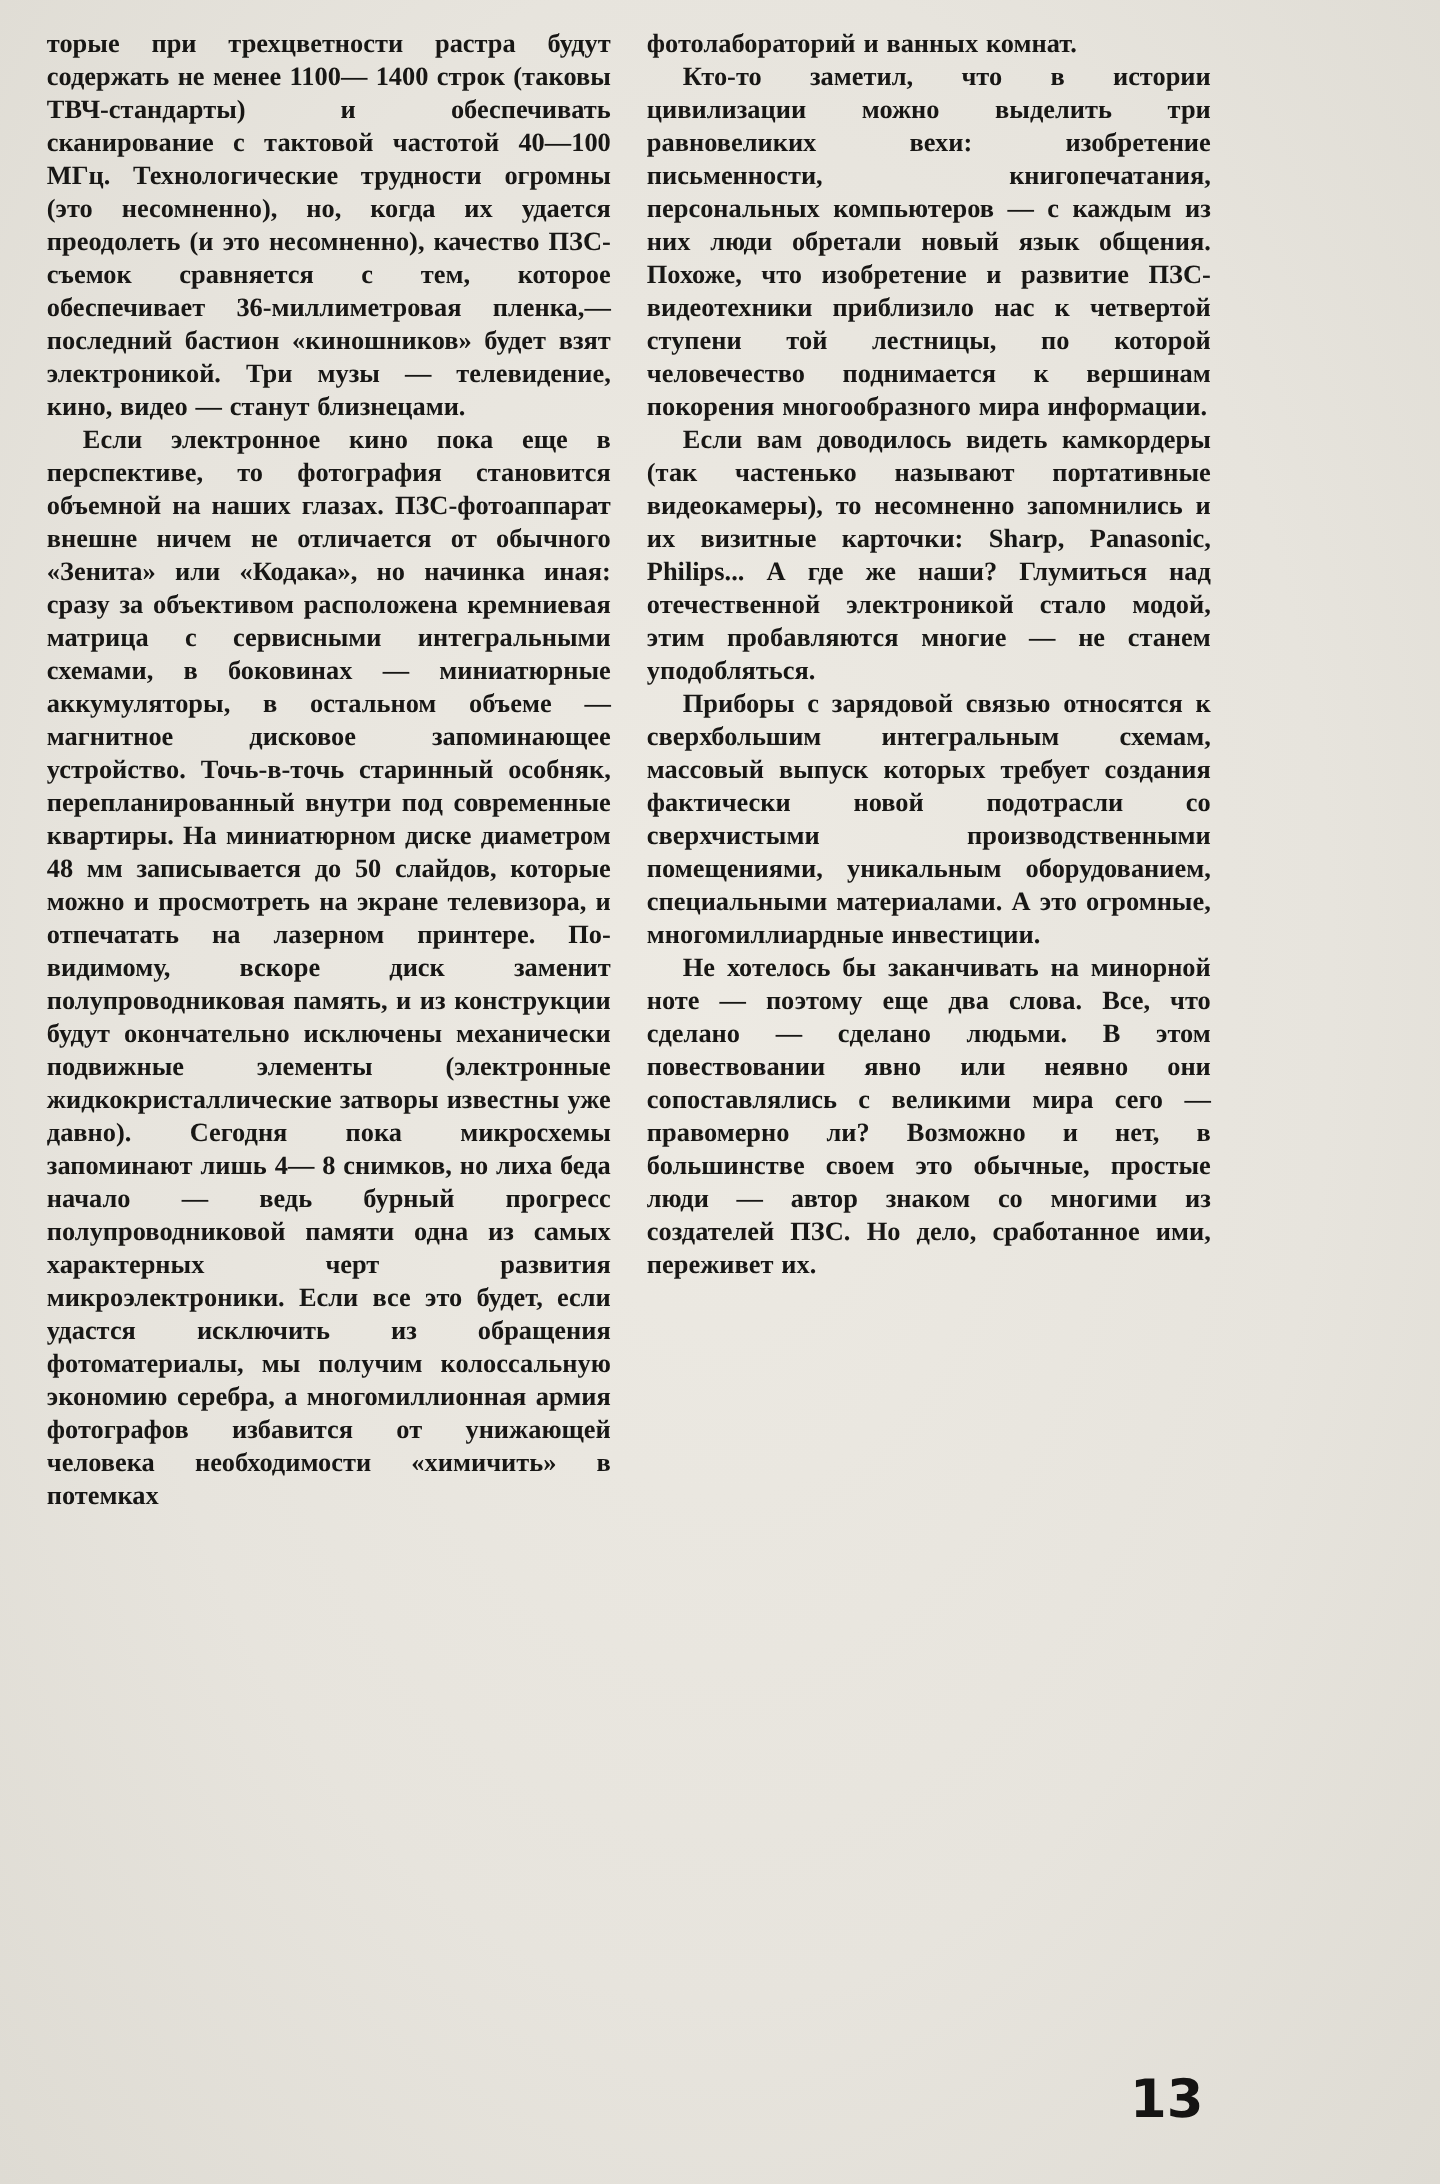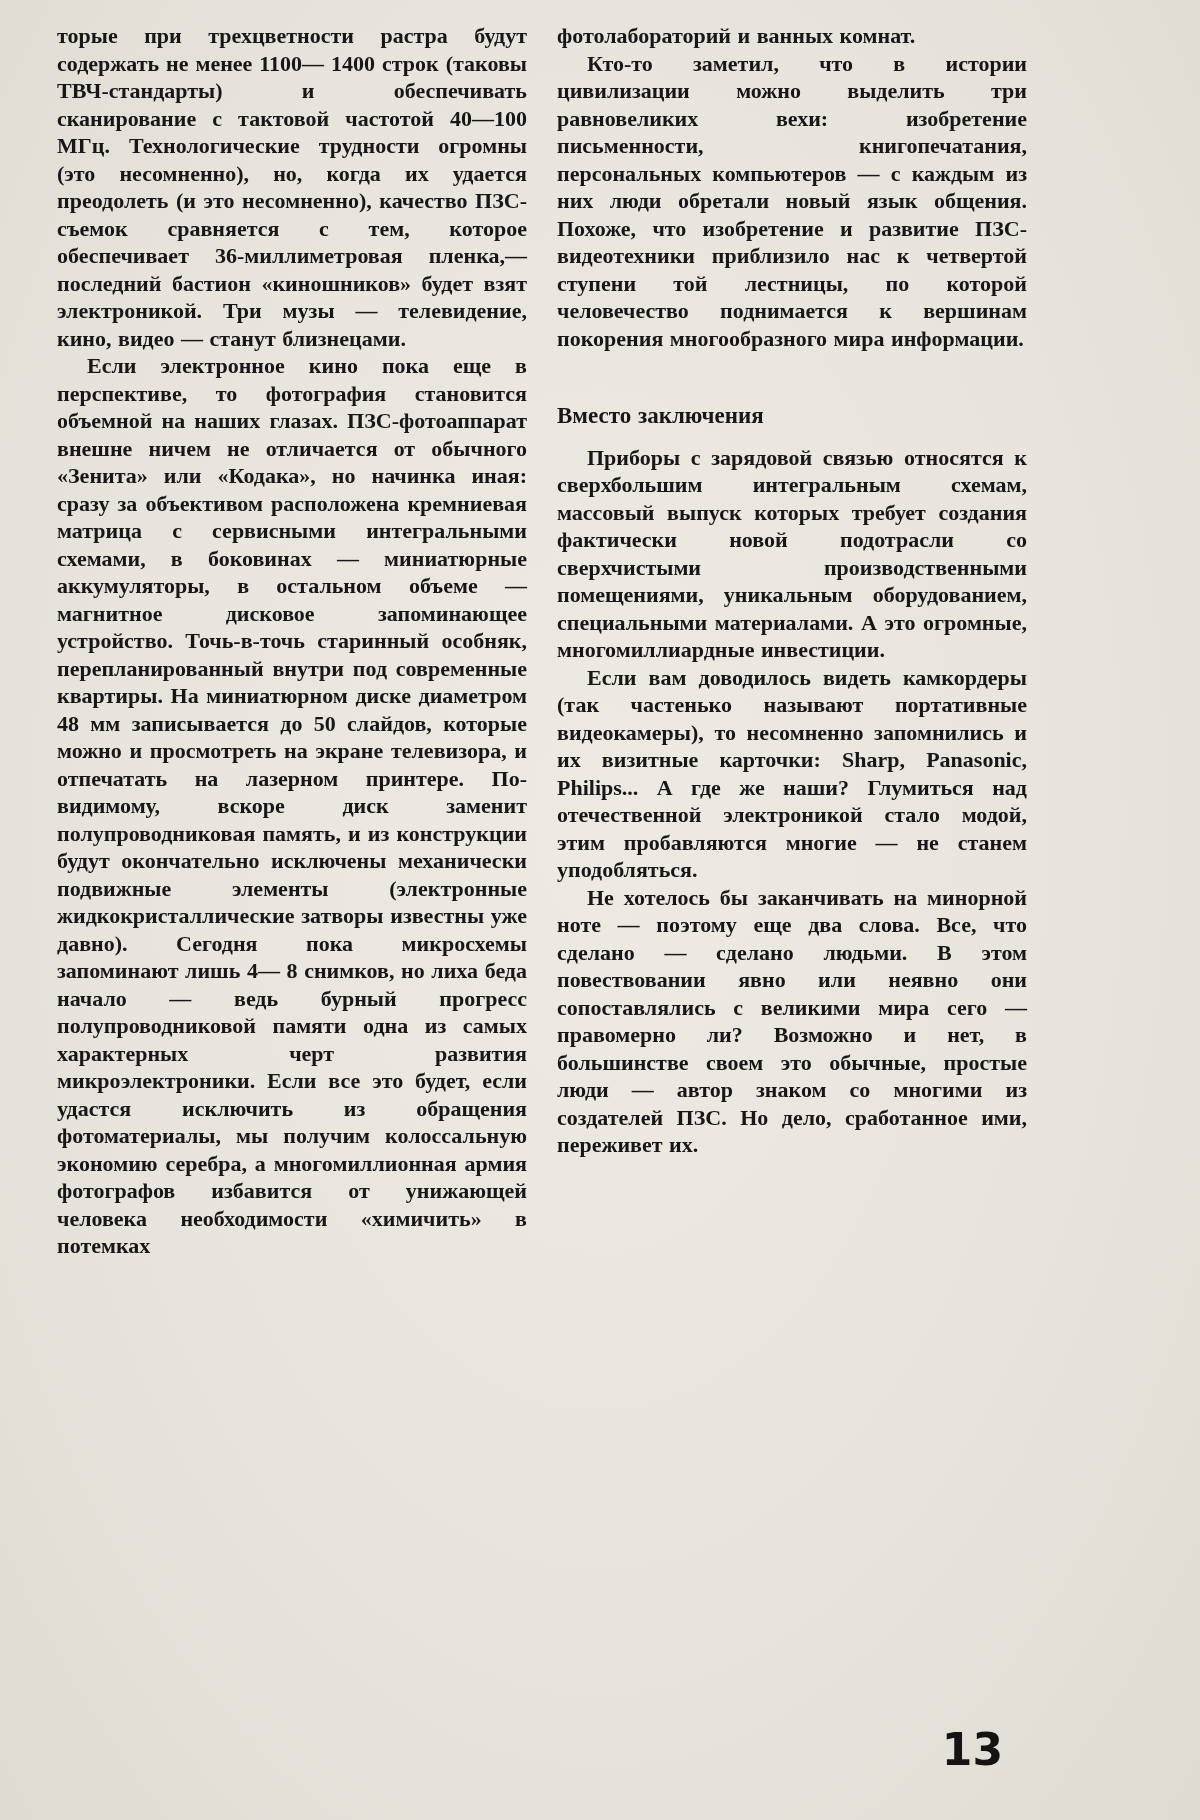--- a/index.html
+++ b/index.html
@@ -6,21 +6,21 @@
     margin: 0;
     padding: 0;
     background: #b9b6b0;
   }
   .page {
     position: relative;
     width: 1200px;
     height: 1820px;
     margin: 0 auto;
     box-sizing: border-box;
-    padding: 22px 0 0 57px;
+    padding: 22px 0 0 39px;
     background: #e9e6df;
     background-image: radial-gradient(ellipse at 50% 45%, #edeae3 0%, #e7e4dd 60%, #dedbd3 100%);
     color: #181715;
     font-family: "Liberation Serif", "DejaVu Serif", serif;
     overflow: hidden;
   }
   .columns {
     display: flex;
     gap: 30px;
   }
@@ -69,23 +69,22 @@
 
     <div class="col">
       <p class="no-indent">торые при трехцветности растра будут содержать не менее 1100— 1400 строк (таковы ТВЧ-стандарты) и обеспечивать сканирование с тактовой частотой 40—100 МГц. Технологические трудности огромны (это несомненно), но, когда их удается преодолеть (и это несомненно), качество ПЗС-съемок сравняется с тем, которое обеспечивает 36-миллиметровая пленка,— последний бастион «киношников» будет взят электроникой. Три музы — телевидение, кино, видео — станут близнецами.</p>
       <p>Если электронное кино пока еще в перспективе, то фотография становится объемной на наших глазах. ПЗС-фотоаппарат внешне ничем не отличается от обычного «Зенита» или «Кодака», но начинка иная: сразу за объективом расположена кремниевая матрица с сервисными интегральными схемами, в боковинах — миниатюрные аккумуляторы, в остальном объеме — магнитное дисковое запоминающее устройство. Точь-в-точь старинный особняк, перепланированный внутри под современные квартиры. На миниатюрном диске диаметром 48 мм записывается до 50 слайдов, которые можно и просмотреть на экране телевизора, и отпечатать на лазерном принтере. По-видимому, вскоре диск заменит полупроводниковая память, и из конструкции будут окончательно исключены механически подвижные элементы (электронные жидкокристаллические затворы известны уже давно). Сегодня пока микросхемы запоминают лишь 4— 8 снимков, но лиха беда начало — ведь бурный прогресс полупроводниковой памяти одна из самых характерных черт развития микроэлектроники. Если все это будет, если удастся исключить из обращения фотоматериалы, мы получим колоссальную экономию серебра, а многомиллионная армия фотографов избавится от унижающей человека необходимости «химичить» в потемках</p>
     </div>
 
     <div class="col">
       <p class="no-indent">фотолабораторий и ванных комнат.</p>
       <p>Кто-то заметил, что в истории цивилизации можно выделить три равновеликих вехи: изобретение письменности, книгопечатания, персональных компьютеров — с каждым из них люди обретали новый язык общения. Похоже, что изобретение и развитие ПЗС-видеотехники приблизило нас к четвертой ступени той лестницы, по которой человечество поднимается к вершинам покорения многообразного мира информации.</p>
 
-      <h2 class="section-heading">Вместо заключения</h2>
 
+      <p>Если вам доводилось видеть камкордеры (так частенько называют портативные видеокамеры), то несомненно запомнились и их визитные карточки: Sharp, Panasonic, Philips... А где же наши? Глумиться над отечественной электроникой стало модой, этим пробавляются многие — не станем уподобляться.</p>
       <p>Приборы с зарядовой связью относятся к сверхбольшим интегральным схемам, массовый выпуск которых требует создания фактически новой подотрасли со сверхчистыми производственными помещениями, уникальным оборудованием, специальными материалами. А это огромные, многомиллиардные инвестиции.</p>
-      <p>Если вам доводилось видеть камкордеры (так частенько называют портативные видеокамеры), то несомненно запомнились и их визитные карточки: Sharp, Panasonic, Philips... А где же наши? Глумиться над отечественной электроникой стало модой, этим пробавляются многие — не станем уподобляться.</p>
       <p>Не хотелось бы заканчивать на минорной ноте — поэтому еще два слова. Все, что сделано — сделано людьми. В этом повествовании явно или неявно они сопоставлялись с великими мира сего — правомерно ли? Возможно и нет, в большинстве своем это обычные, простые люди — автор знаком со многими из создателей ПЗС. Но дело, сработанное ими, переживет их.</p>
     </div>
 
   </div>
 
   <div class="page-number">13</div>
 </div>
 
 </body></html>

